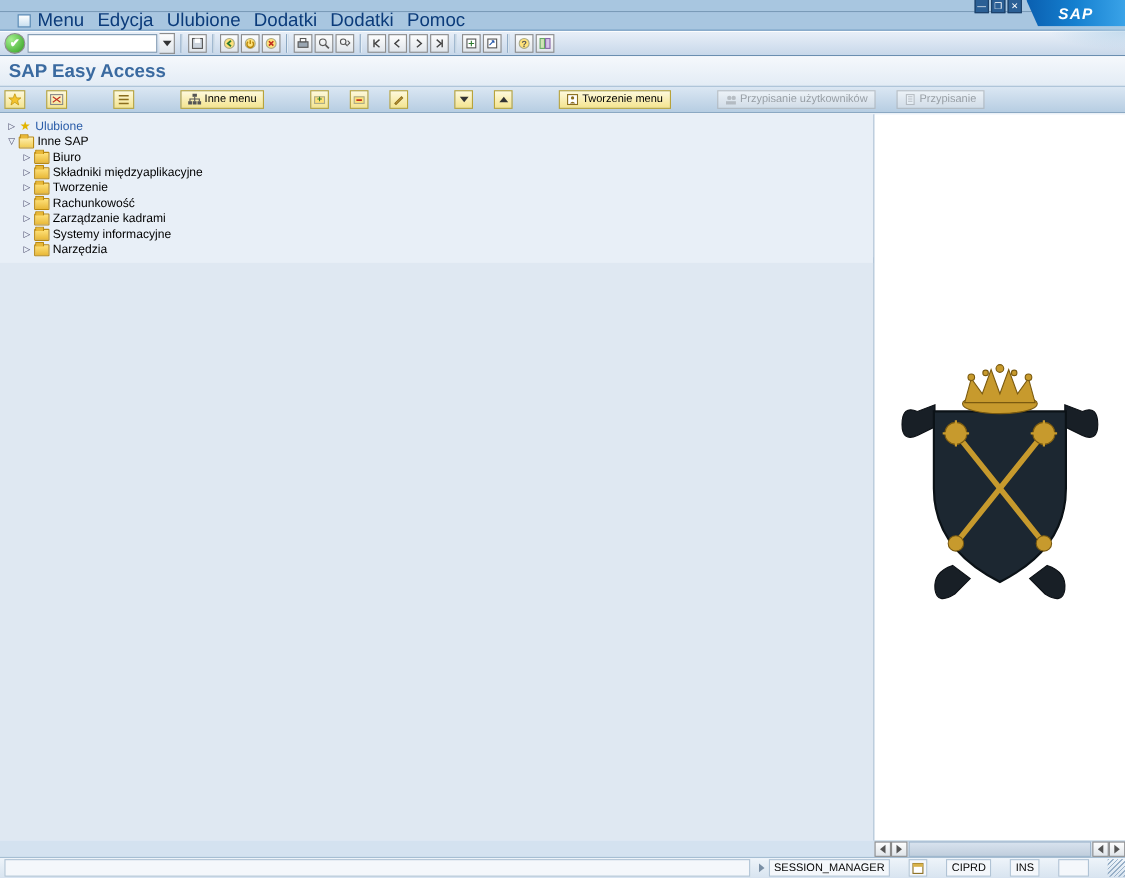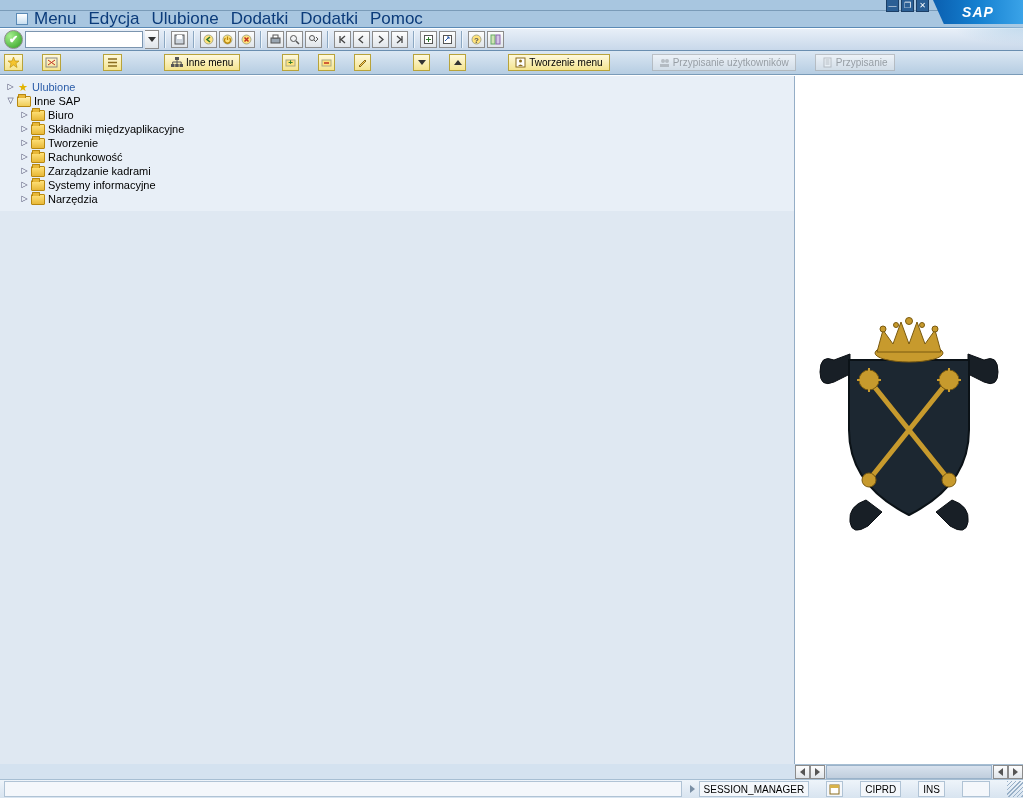--- a/index.html
+++ b/index.html
@@ -174,20 +174,23 @@
         </svg>
       </div>
     <div class="tb-btn">
         <svg width="11" height="11">
           <rect x="1" y="1" width="4" height="9" fill="#cfe4b5" stroke="#6a6"></rect>
           <rect x="6" y="1" width="4" height="9" fill="#d5c4e8" stroke="#86a"></rect>
         </svg>
       </div>
   </div>
 
+  <div class="header">
+    <h1>SAP Easy Access</h1>
+  </div>
 
   <div class="apptoolbar">
     <div class="app-btn yellow">
         <svg width="13" height="11">
           <polygon points="6.5,0 8,4 12,4 9,6.5 10,10.5 6.5,8 3,10.5 4,6.5 1,4 5,4" fill="#f4c430" stroke="#b88b00" stroke-width="0.6"></polygon>
         </svg>
       </div>
     <div class="app-btn yellow">
         <svg width="13" height="11">
           <rect x="1" y="1" width="11" height="9" fill="none" stroke="#888"></rect>

